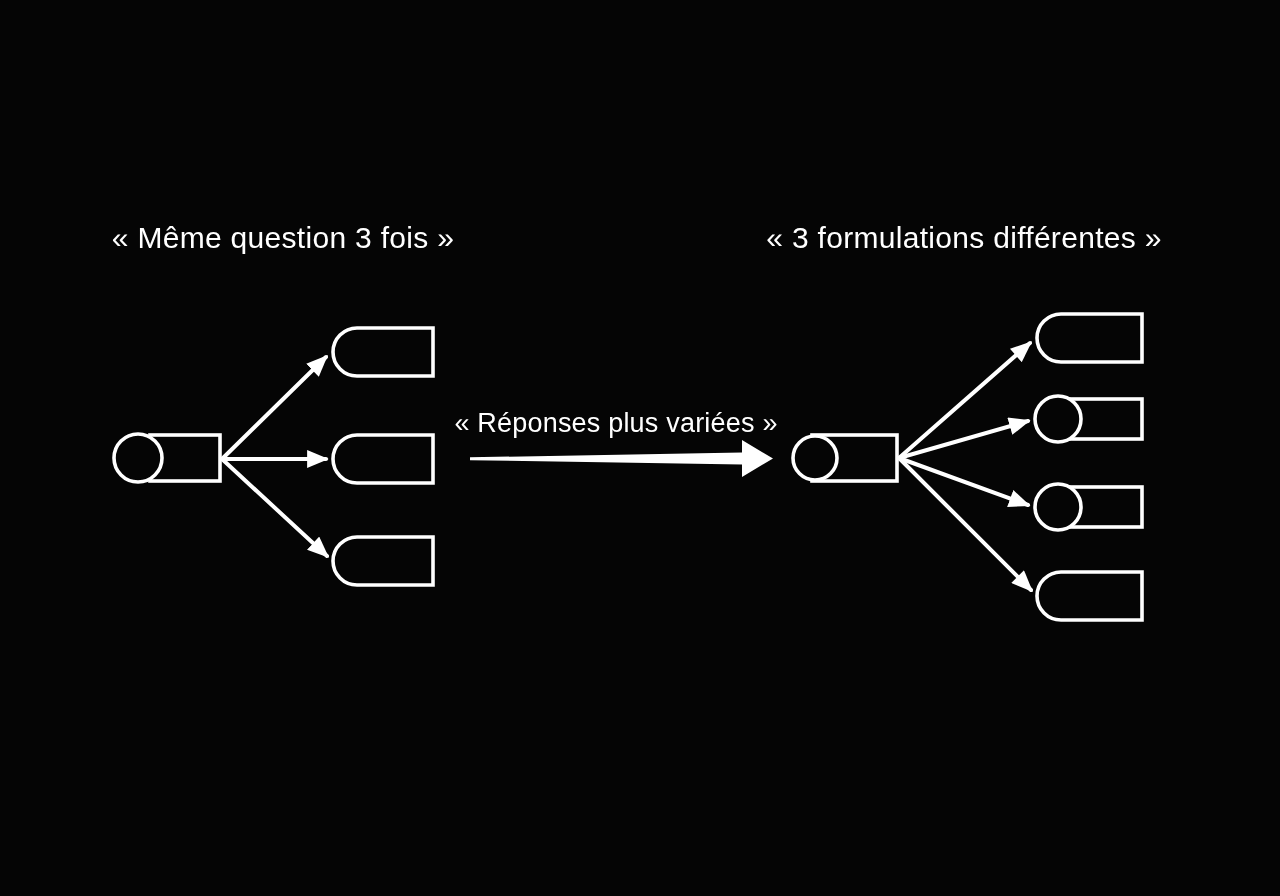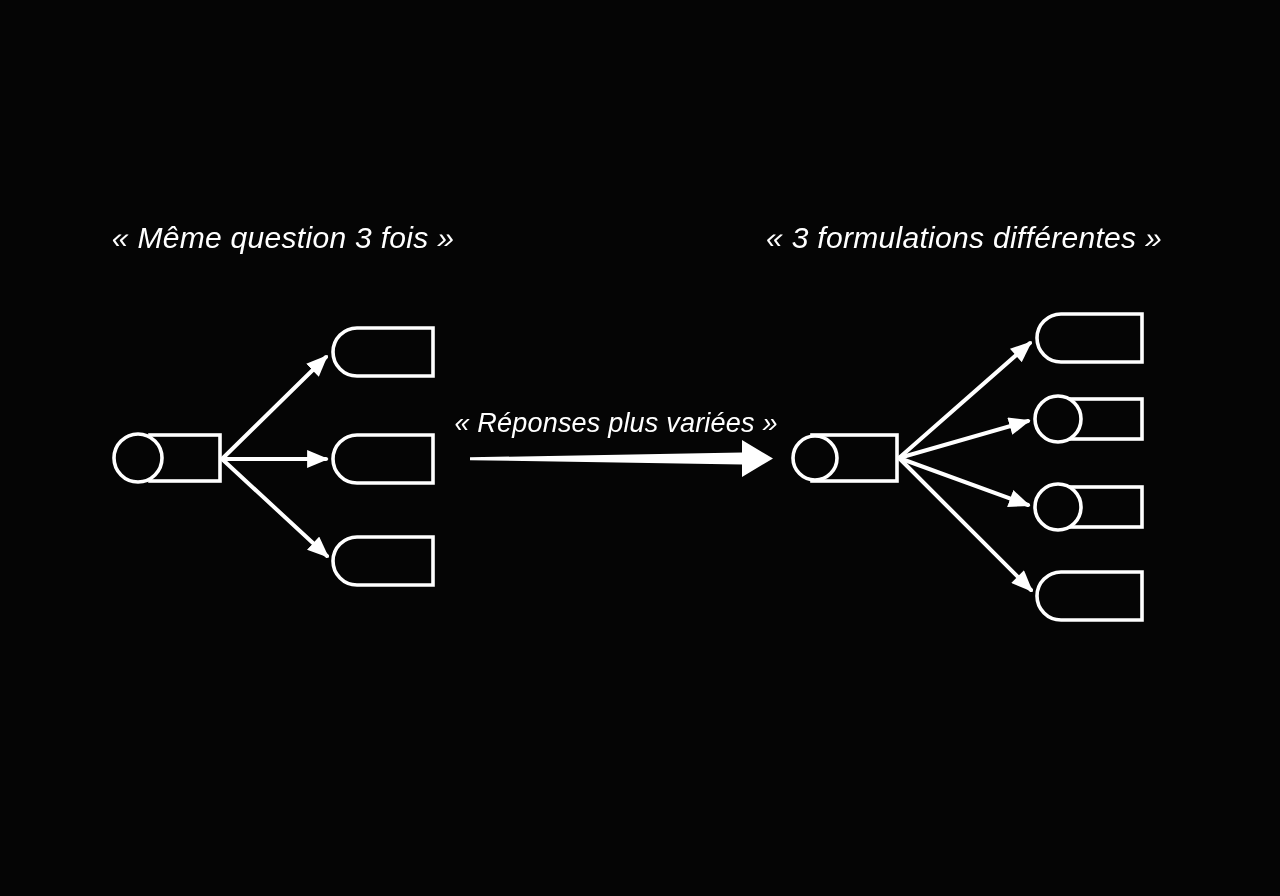--- a/index.html
+++ b/index.html
@@ -11,21 +11,20 @@
     padding:0;
     background:var(--bg);
   }
   .stage{
     position:relative;
     width:1280px;
     height:808px;
     background:var(--bg);
     overflow:hidden;
     font-family:"Liberation Sans", sans-serif;
-    font-style:italic;
   }
   svg{display:block;}
   .title-text{
     font-family:"Liberation Sans", sans-serif;
     font-size:30px;
     font-weight:400;
     letter-spacing:0.3px;
   }
   .mid-text{
     font-family:"Liberation Sans", sans-serif;

